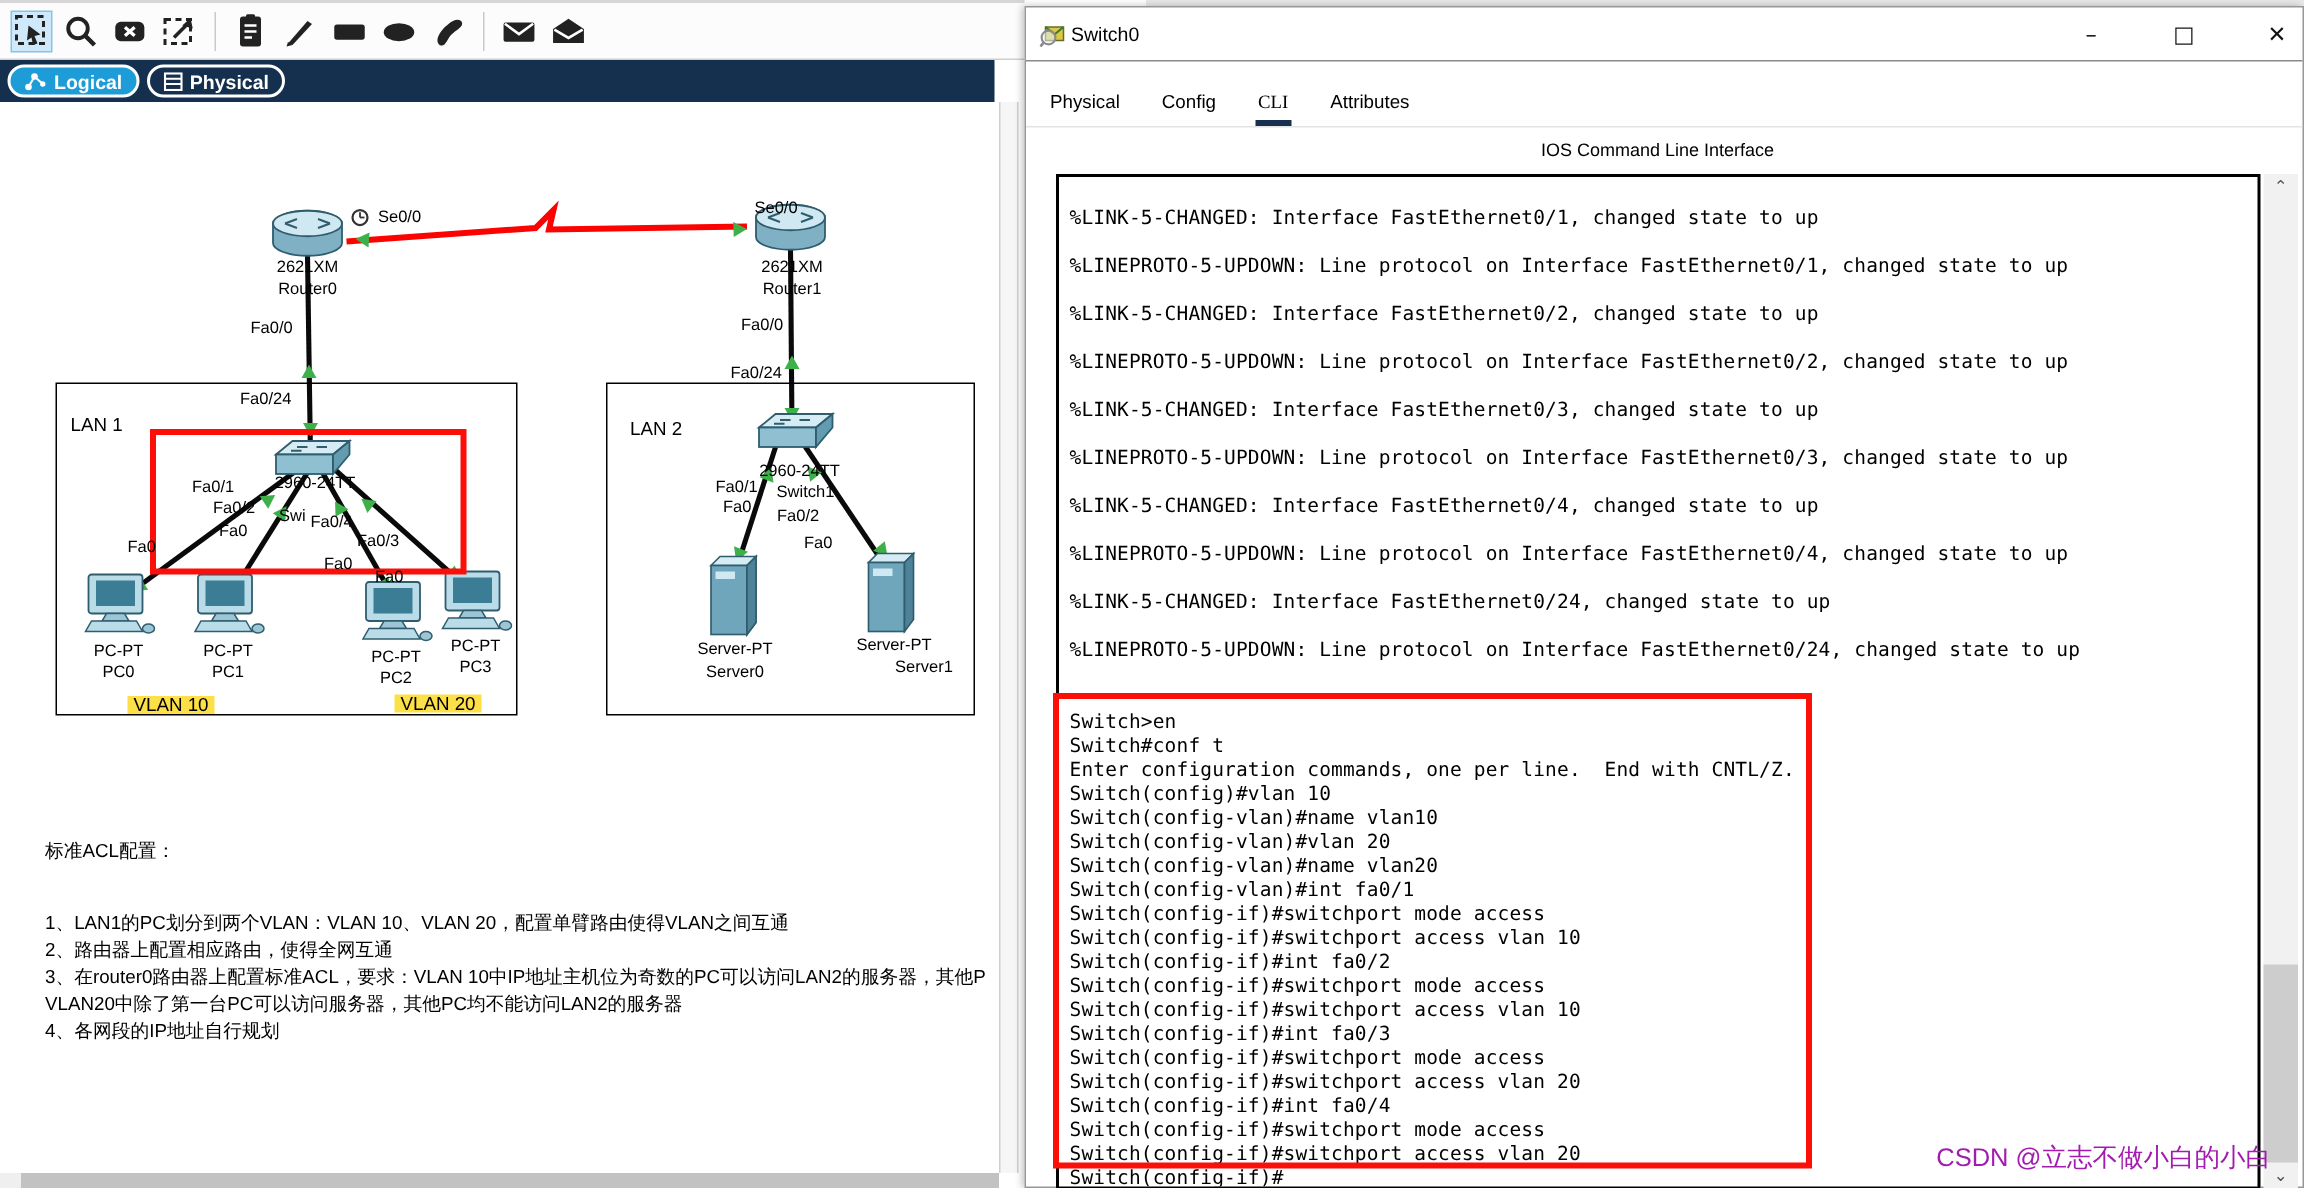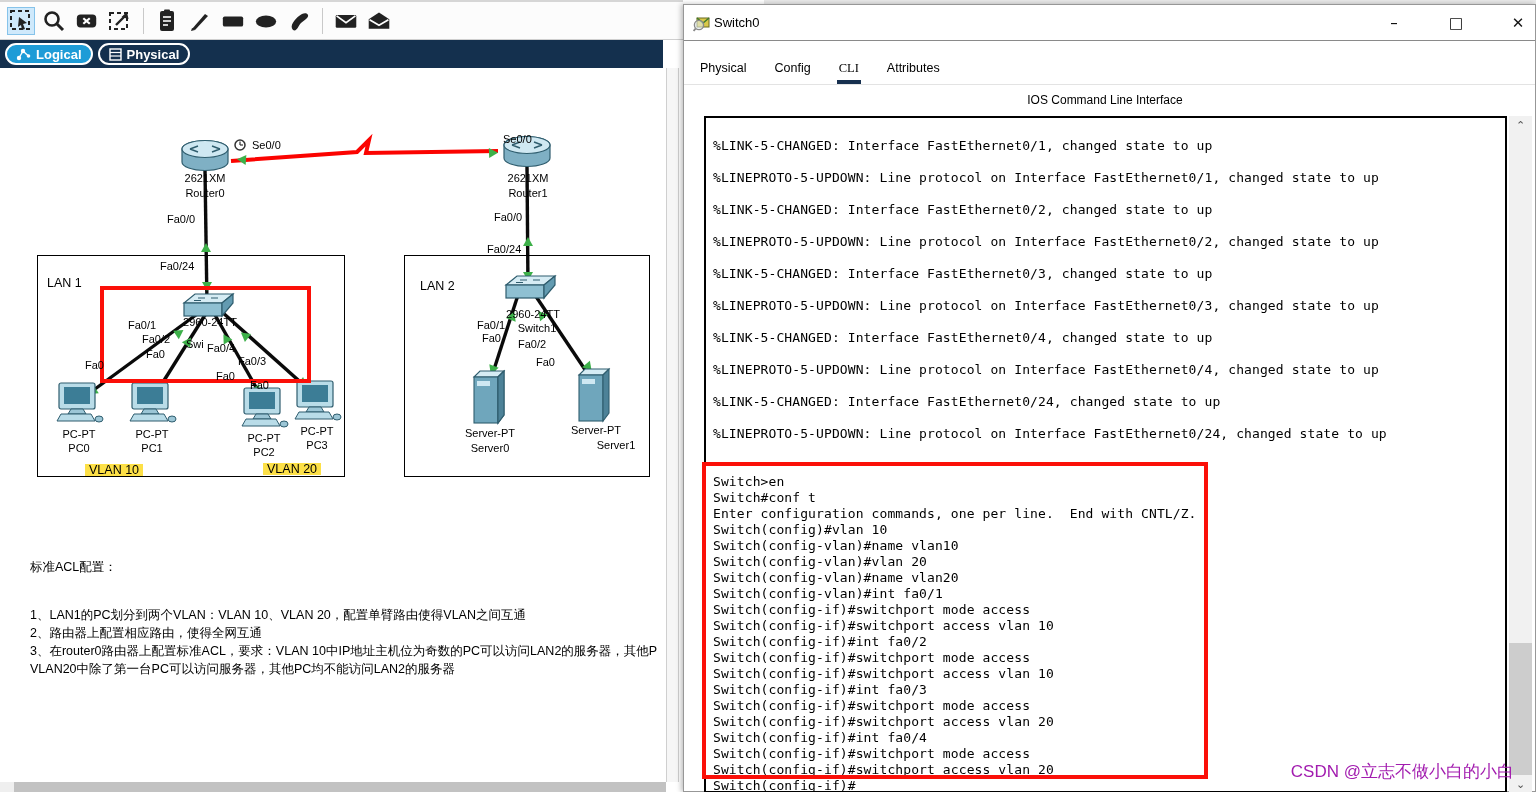--- a/index.html
+++ b/index.html
@@ -348,20 +348,21 @@
 
     <span class="lbl onborder" style="left:85px; top:464px;">VLAN 10</span>
     <span class="lbl onborder" style="left:263px; top:463px;">VLAN 20</span>
 
     <div id="description">
       <span class="t">标准ACL配置：</span>
       <div>1、LAN1的PC划分到两个VLAN：VLAN 10、VLAN 20，配置单臂路由使得VLAN之间互通</div>
       <div>2、路由器上配置相应路由，使得全网互通</div>
       <div>3、在router0路由器上配置标准ACL，要求：VLAN 10中IP地址主机位为奇数的PC可以访问LAN2的服务器，其他P</div>
       <div>VLAN20中除了第一台PC可以访问服务器，其他PC均不能访问LAN2的服务器</div>
+      <div>4、各网段的IP地址自行规划</div>
     </div>
 
     <div id="v-scroll-left"></div>
     <div id="h-corner"></div>
     <div id="h-scroll"></div>
   </section>
 
   <section id="device-window">
     <div id="titlebar">
       <svg id="title-icon" width="18" height="18" viewBox="0 0 18 18">

